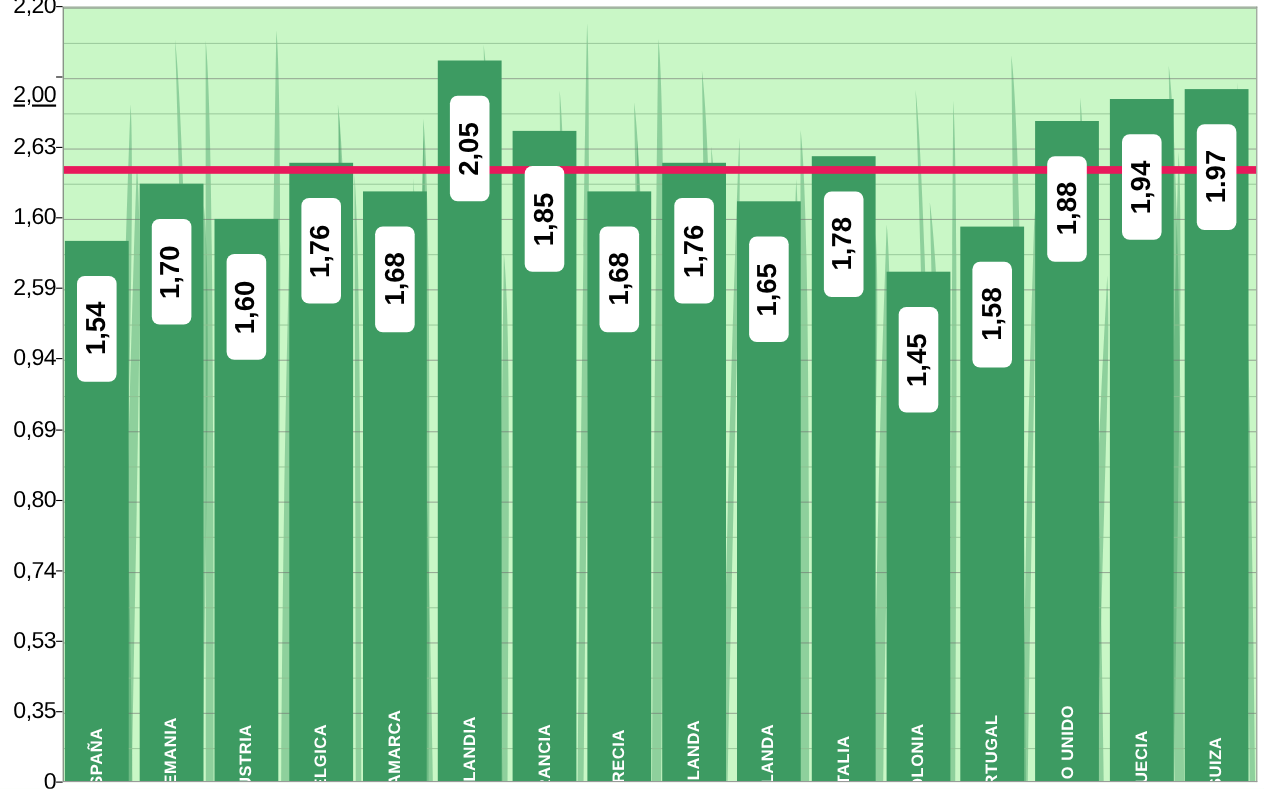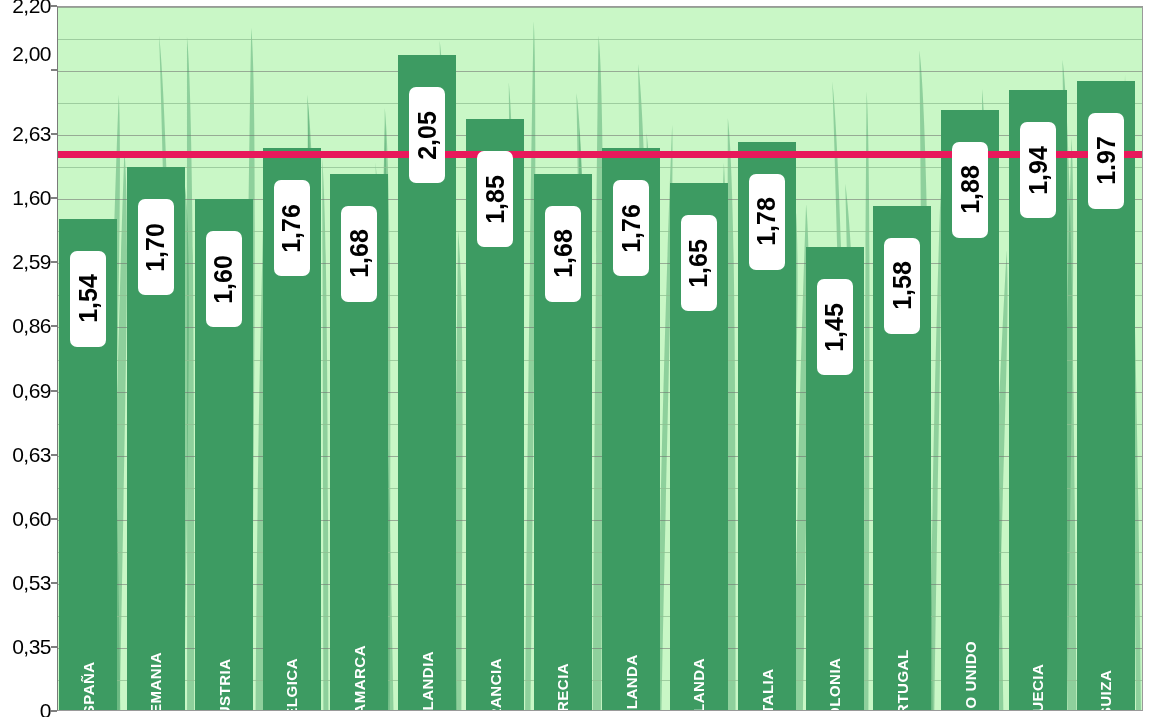--- a/index.html
+++ b/index.html
@@ -150,35 +150,35 @@
 
 <div id="chart-root">
 
   <div id="y-axis">
       <div class="ytick" style="top: 711px;">0</div>
       <div class="ytick-mark" style="top: 711px;"></div>
       <div class="ytick" style="top: 646.909px;">0,35</div>
       <div class="ytick-mark" style="top: 646.909px;"></div>
       <div class="ytick" style="top: 582.818px;">0,53</div>
       <div class="ytick-mark" style="top: 582.818px;"></div>
-      <div class="ytick" style="top: 518.727px;">0,60</div>
+      <div class="ytick" style="top: 518.727px;">0,74</div>
       <div class="ytick-mark" style="top: 518.727px;"></div>
-      <div class="ytick" style="top: 454.636px;">0,63</div>
+      <div class="ytick" style="top: 454.636px;">0,80</div>
       <div class="ytick-mark" style="top: 454.636px;"></div>
       <div class="ytick" style="top: 390.545px;">0,69</div>
       <div class="ytick-mark" style="top: 390.545px;"></div>
-      <div class="ytick" style="top: 326.455px;">0,86</div>
+      <div class="ytick" style="top: 326.455px;">0,94</div>
       <div class="ytick-mark" style="top: 326.455px;"></div>
       <div class="ytick" style="top: 262.364px;">2,59</div>
       <div class="ytick-mark" style="top: 262.364px;"></div>
       <div class="ytick" style="top: 198.273px;">1,60</div>
       <div class="ytick-mark" style="top: 198.273px;"></div>
       <div class="ytick" style="top: 134.182px;">2,63</div>
       <div class="ytick-mark" style="top: 134.182px;"></div>
-      <div class="ytick" style="top: 54px;">2,00</div>
+      <div class="ytick" style="top: 87px; text-decoration: underline;">2,00</div>
       <div class="ytick-mark" style="top: 70.0909px;"></div>
       <div class="ytick" style="top: 6px;">2,20</div>
       <div class="ytick-mark" style="top: 6px;"></div>
     </div>
 
   <div id="plot">
     <svg id="grass" viewBox="0 0 1086 705" preserveAspectRatio="none" aria-hidden="true">
         <rect x="0" y="0" width="1086" height="705" fill="#c9f7c6"></rect>
         <path d="M45.664836332648996 705 C49.46415314421058 423, 58.329225704520944 147.94358659386637, 60.86210357889533 87.94358659386636 C65.04068569883705 157.94358659386637, 57.442052075713875 437.1, 52.3762963269651 705 Z" fill="#3d9b62" opacity="0.42"></path>
         <path d="M53.58186252593994 705 C56.821409969329835 423, 64.38035400390625 204.68082497119903, 66.54005229949951 144.68082497119903 C72.72982175827026 214.68082497119903, 66.25072687149049 437.1, 61.93133028030395 705 Z" fill="#3d9b62" opacity="0.42"></path>

